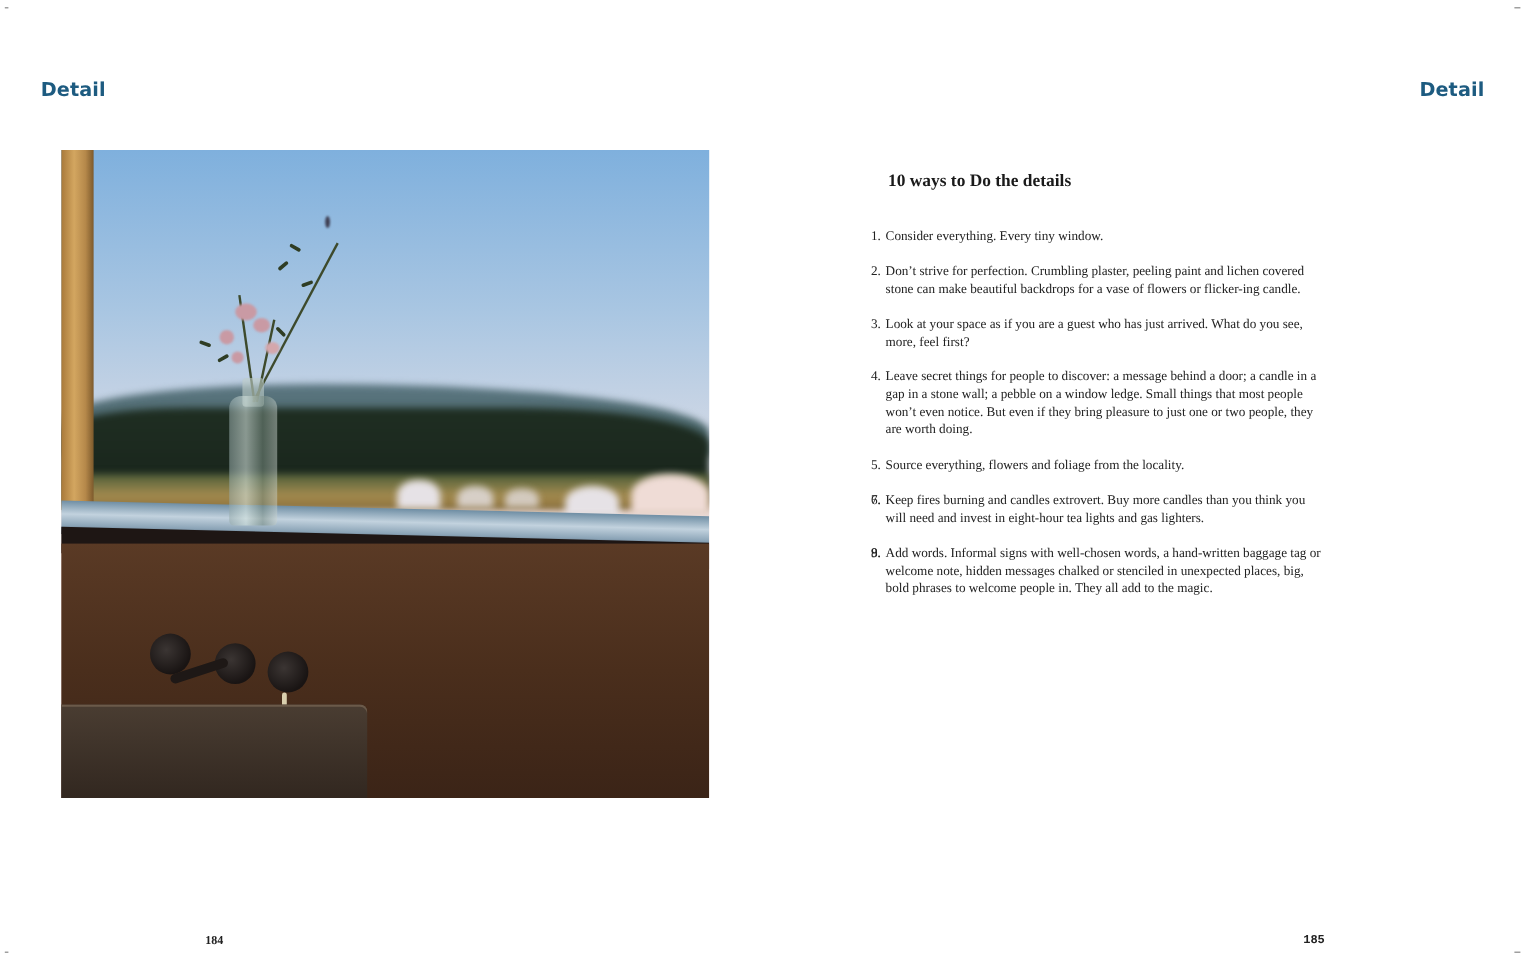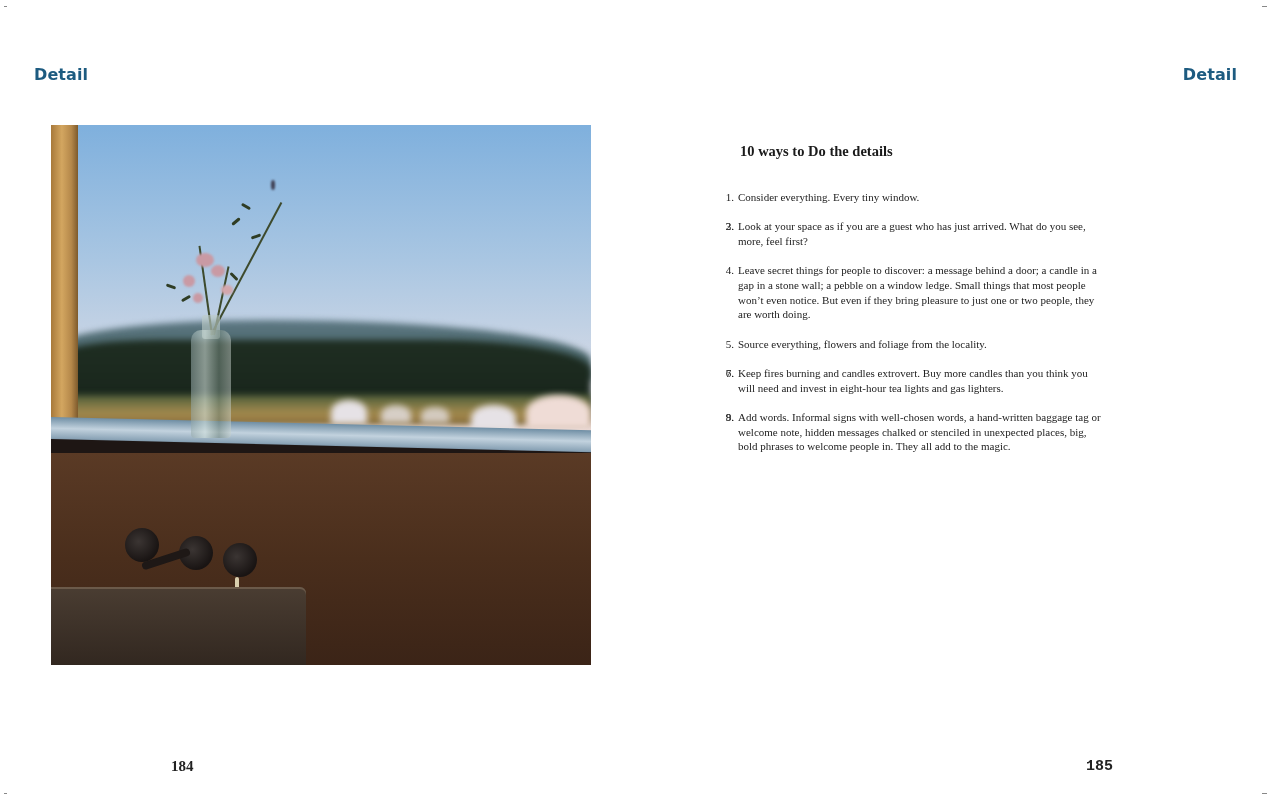--- a/index.html
+++ b/index.html
@@ -15,21 +15,21 @@
     .running-head {
       position: absolute; top: 29px;
       font-family: "DejaVu Sans", "Liberation Sans", sans-serif;
       font-weight: bold; font-size: 16px; color: #1d5b80;
       letter-spacing: 0.1px;
       margin-top: 36px;
     }
     .page-left .running-head { left: 34px; }
     .page-right .running-head { right: 38px; }
     .folio {
-      position: absolute; top: 758px; font-size: 15px; font-weight: bold; color: #222;
+      position: absolute; top: 779px; font-size: 10px; font-weight: bold; color: #222;
     }
     .page-left .folio { left: 171px; }
     .page-right .folio { left: 449px; font-family: Liberation Mono, monospace; }
 
     
     .photo {
       position: absolute; left: 51px; top: 125px; width: 540px; height: 540px;
       overflow: hidden;
       background: linear-gradient(180deg, #7fb0dd 0%, #a9c6e2 25%, #d7dbe6 48%, #f0dcd8 58%, #e9d2cf 62%);
     }
@@ -170,21 +170,21 @@
 
   <div class="folio">184</div>
 </div>
 
 <div class="page page-right">
   <div class="running-head">Detail</div>
   <div class="list-title">10 ways to Do the details</div>
 
   <ol class="tips">
     <li class="tip"><span class="tip-num">1.</span><span>Consider everything. Every tiny window.</span></li>
-    <li class="tip"><span class="tip-num">2.</span></li>
+    <li class="tip"><span class="tip-num">2.</span><span>Don’t strive for perfection. Crumbling plaster, peeling paint and lichen covered stone can make beautiful backdrops for a vase of flowers or flicker-ing candle.</span></li>
     <li class="tip"><span class="tip-num">3.</span><span>Look at your space as if you are a guest who has just arrived. What do you see, more, feel first?</span></li>
     <li class="tip"><span class="tip-num">4.</span><span>Leave secret things for people to discover: a message behind a door; a candle in a gap in a stone wall; a pebble on a window ledge. Small things that most people won’t even notice. But even if they bring pleasure to just one or two people, they are worth doing.</span></li>
     <li class="tip"><span class="tip-num">5.</span><span>Source everything, flowers and foliage from the locality.</span></li>
     <li class="tip"><span class="tip-num">6.</span></li>
     <li class="tip"><span class="tip-num">7.</span><span>Keep fires burning and candles extrovert. Buy more candles than you think you will need and invest in eight-hour tea lights and gas lighters.</span></li>
     <li class="tip"><span class="tip-num">8.</span></li>
     <li class="tip"><span class="tip-num">9.</span><span>Add words. Informal signs with well-chosen words, a hand-written baggage tag or welcome note, hidden messages chalked or stenciled in unexpected places, big, bold phrases to welcome people in. They all add to the magic.</span></li>
   </ol>
 
   <div class="folio">185</div>

